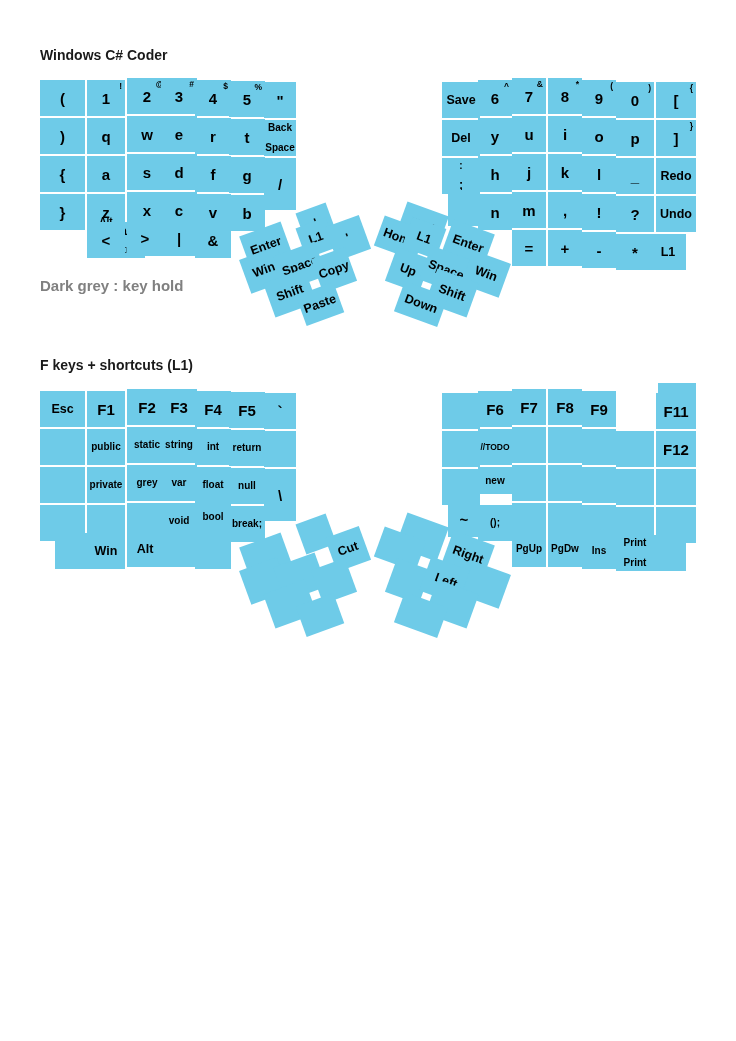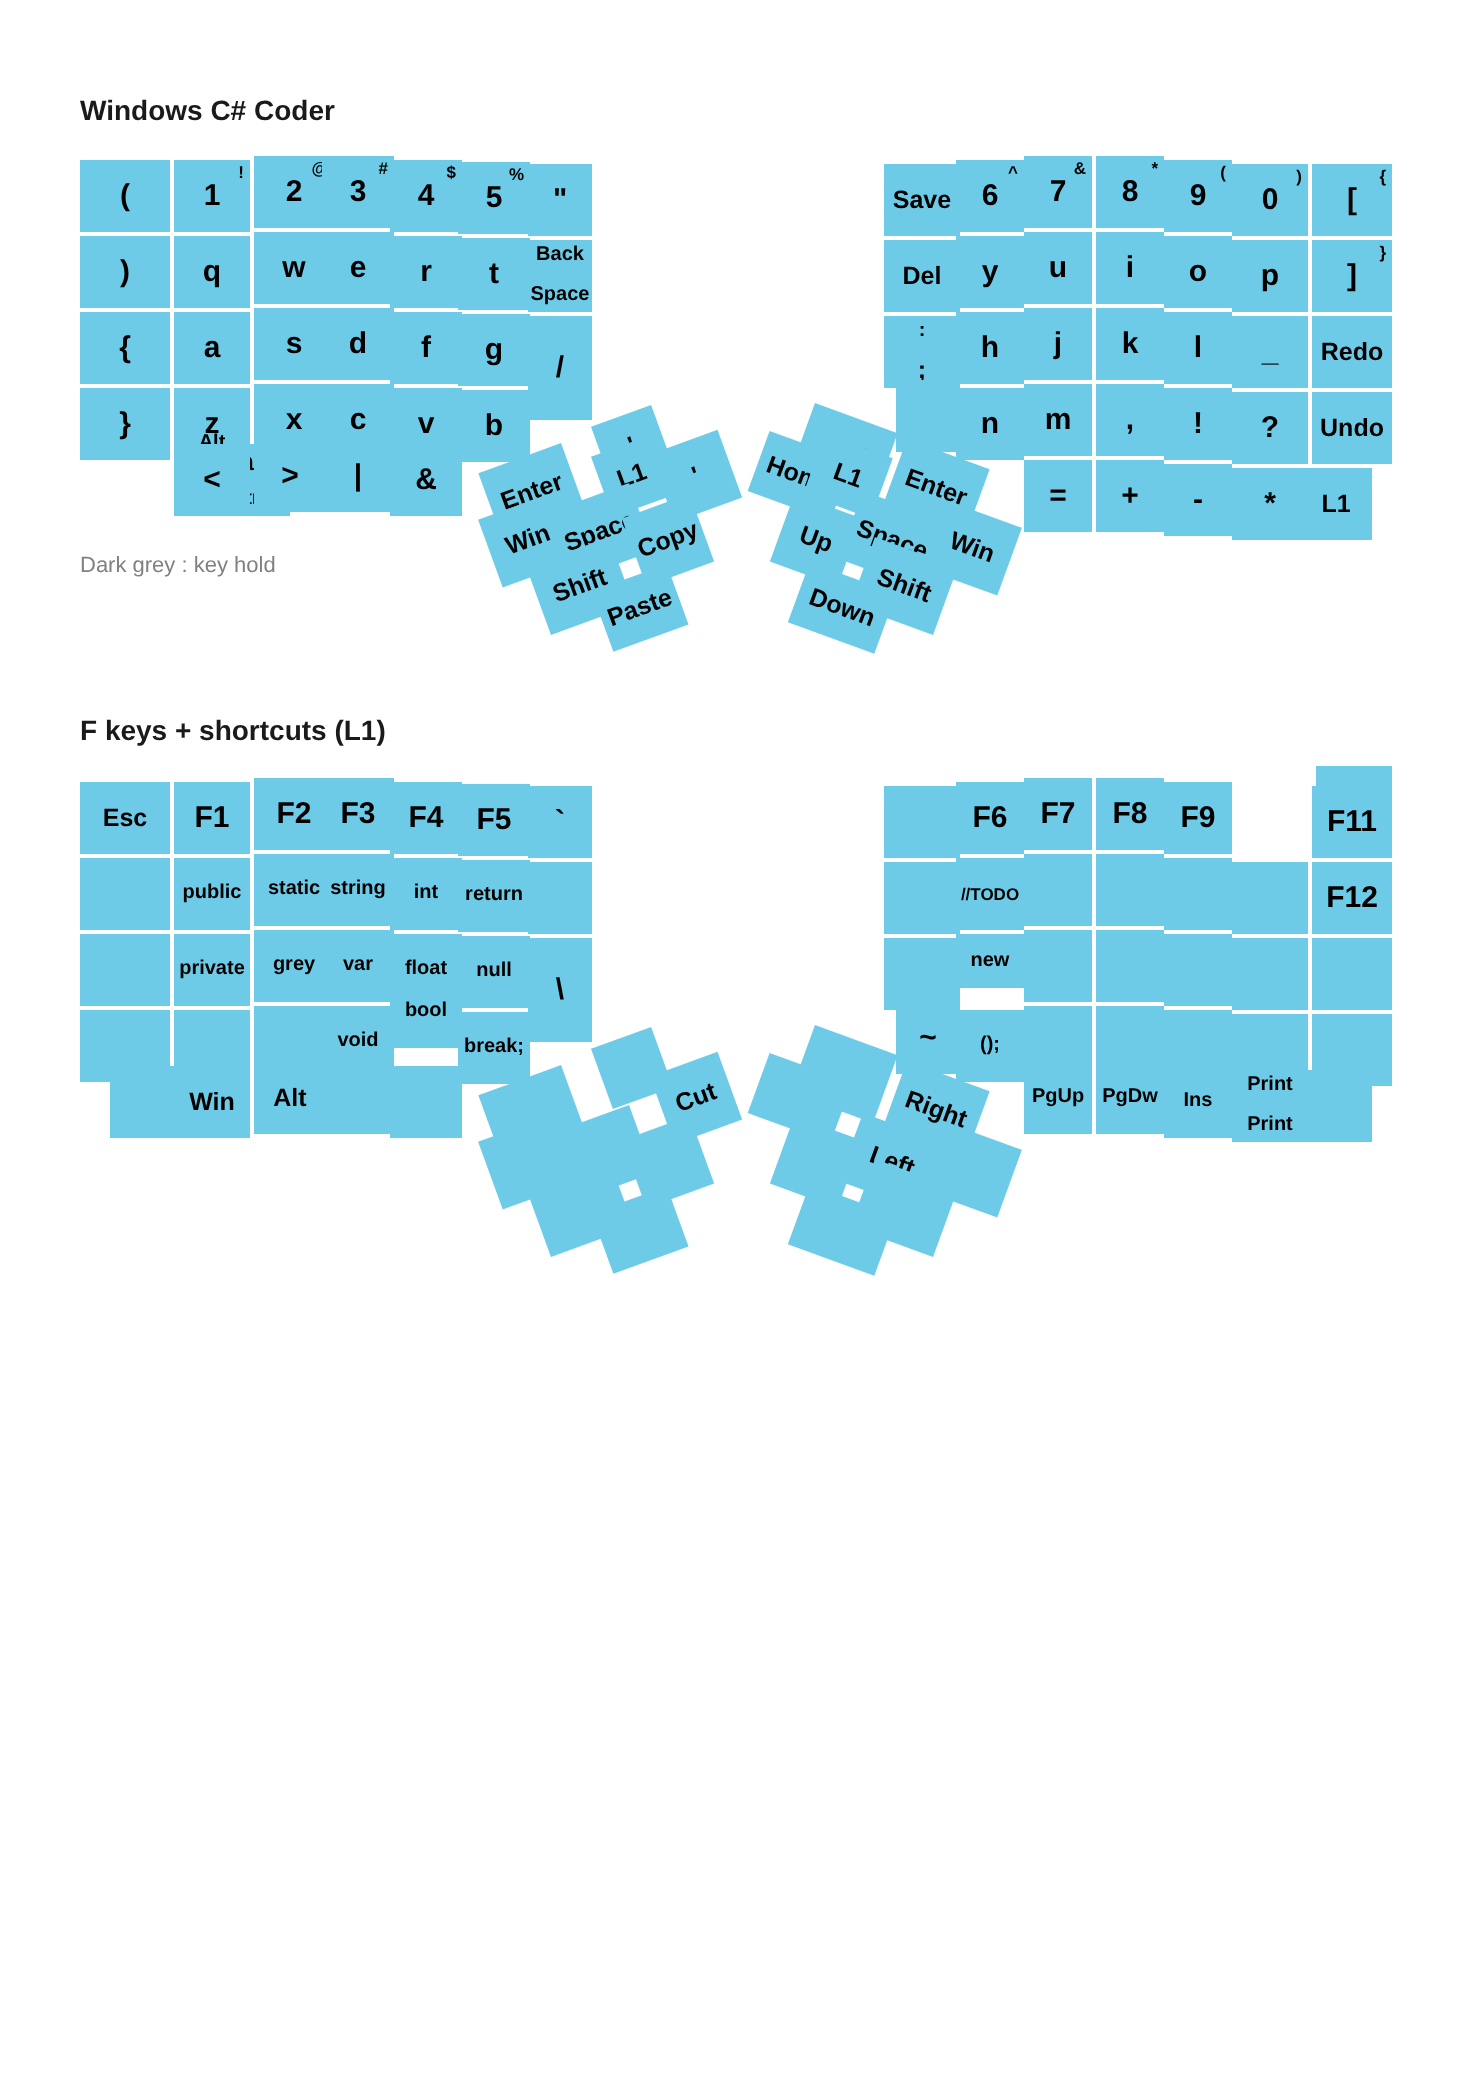--- a/index.html
+++ b/index.html
@@ -12,22 +12,22 @@
   }
   .layer-title{
     position:absolute;
     font-size:14px;
     font-weight:bold;
     color:#1a1a1a;
     white-space:nowrap;
   }
   .note{
     position:absolute;
-    font-size:11px;
-    font-weight:normal;
+    font-size:15px;
+    font-weight:bold;
     color:#808080;
     white-space:nowrap;
   }
   .key{
     position:absolute;
     background:#6ecbe8;
     box-sizing:border-box;
     overflow:hidden;
   }
   .key .lbl{
@@ -373,21 +373,21 @@
     </div>
     <div class="key" style="left: 264px; top: 469px; width: 32px; height: 52px;">
       <span class="lbl c big">\</span>
     </div>
     <div class="key" style="left: 40px; top: 505px; width: 45px; height: 36px;"></div>
     <div class="key" style="left: 87px; top: 505px; width: 38px; height: 36px;"></div>
     <div class="key" style="left: 127px; top: 503px; width: 40px; height: 36px;"></div>
     <div class="key" style="left: 161px; top: 503px; width: 36px; height: 36px;">
       <span class="lbl c sml">void</span>
     </div>
-    <div class="key" style="left: 195px; top: 488px; width: 36px; height: 36px;">
+    <div class="key" style="left: 195px; top: 499px; width: 36px; height: 36px;">
       <span class="lbl c sml">bool</span>
     </div>
     <div class="key" style="left: 229px; top: 506px; width: 36px; height: 36px;">
       <span class="lbl c sml">break;</span>
     </div>
     <div class="key" style="left: 55px; top: 533px; width: 42px; height: 36px;"></div>
     <div class="key" style="left: 87px; top: 533px; width: 38px; height: 36px;">
       <span class="lbl c med">Win</span>
     </div>
     <div class="key" style="left: 127px; top: 531px; width: 36px; height: 36px;">

